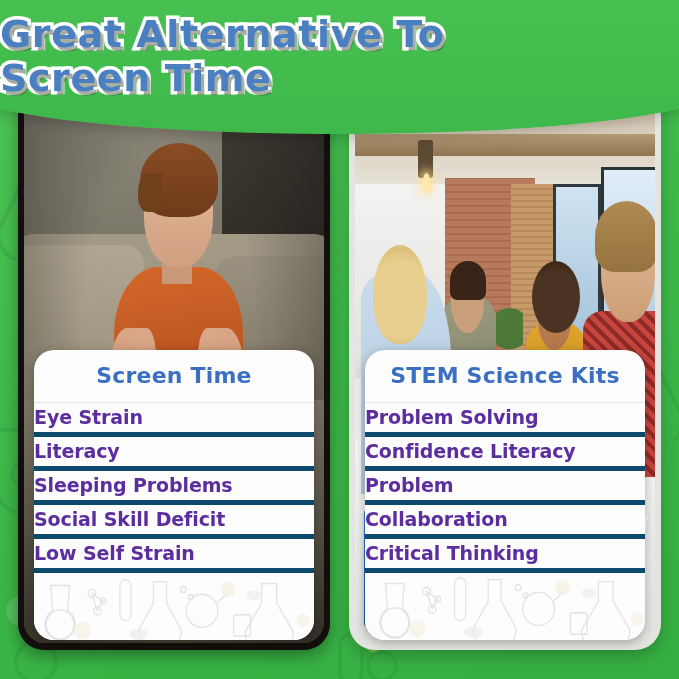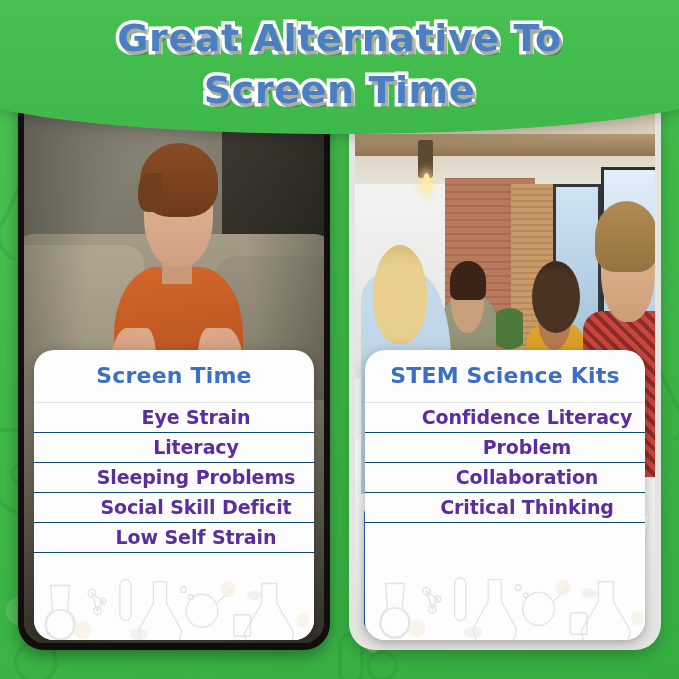--- a/index.html
+++ b/index.html
@@ -23,23 +23,23 @@
   .doodle{position:absolute;opacity:.17;}
   .doodle svg{display:block;}
 
   
   .header-band{position:absolute;left:-6%;top:-62px;width:112%;height:196px;
      background:linear-gradient(180deg,#4cc455 0%,#3eb84a 100%);
      border-radius:0 0 50% 50%/0 0 46px 46px;
      z-index:6;
      box-shadow:0 5px 12px rgba(0,0,0,.17);}
 
-  .title{position:absolute;left:0;right:0;top:12px;z-index:8;text-align:center;
+  .title{position:absolute;left:0;right:0;top:12px;z-index:8;
      font-family:"DejaVu Sans",sans-serif;font-weight:bold;
-     font-size:38px;line-height:52px;letter-spacing:.6px;
+     font-size:38px;line-height:44px;letter-spacing:.6px;
      color:#4a7fc1;
      -webkit-text-stroke:7px #ffffff;
      paint-order:stroke fill;
      text-shadow:3px 4px 0 rgba(35,55,25,.40);
      white-space:pre-line;}
 
   
   .panel{position:absolute;top:90px;width:312px;height:560px;z-index:4;}
   .panel-left{left:18px;}
   .panel-right{left:349px;}
@@ -182,24 +182,24 @@
 
   
   .card{position:absolute;left:16px;right:16px;bottom:10px;height:290px;
      background:#fdfdfd;border-radius:20px;overflow:hidden;z-index:5;
      box-shadow:0 3px 12px rgba(0,0,0,.28);
      display:flex;flex-direction:column;}
   .card-title{flex:0 0 auto;height:52px;line-height:52px;text-align:center;
      font-weight:bold;font-size:22px;color:#3b6fc4;letter-spacing:.2px;
      font-family:"DejaVu Sans",sans-serif;}
   .card-list{flex:0 0 auto;border-top:1px solid #e4e4e6;}
-  .card-row{height:29px;line-height:29px;text-align:center;
-     border-bottom:1px solid #0c4a6e;
+  .card-row{height:29px;line-height:29px;text-align:left;
+     border-bottom:5px solid #0c4a6e;
      font-weight:bold;font-size:19px;color:#5b2d9e;letter-spacing:-.1px;
-     font-family:"DejaVu Sans",sans-serif;white-space:nowrap;overflow:hidden;padding-left:44px;}
+     font-family:"DejaVu Sans",sans-serif;white-space:nowrap;overflow:hidden;}
   .card-art{flex:1 1 auto;position:relative;background:#fdfdfd;overflow:hidden;}
   .card-art svg{position:absolute;left:0;bottom:-4px;width:100%;height:78px;opacity:.5;}
 </style>
 </head>
 <body>
 
 <div class="poster">
 
   <div class="bg-green"></div>
 
@@ -336,20 +336,21 @@
         <div class="ps-stencil">
           <div class="ps-stencil-holes"></div>
         </div>
         <div class="ps-paper"></div>
       </div>
     </div>
 
     <div class="card">
       <div class="card-title">STEM Science Kits</div>
       <div class="card-list">
+        <div class="card-row">Problem Solving</div>
         <div class="card-row">Confidence Literacy</div>
         <div class="card-row">Problem</div>
         <div class="card-row">Collaboration</div>
         <div class="card-row">Critical Thinking</div>
       </div>
       <div class="card-art">
         <svg viewBox="0 0 300 80" preserveAspectRatio="none" aria-hidden="true">
           <g fill="none" stroke="#c9c9cd" stroke-width="1.4">
             <path d="M22 18 l2 26 a16 16 0 1 0 16 0 l2 -26 z"></path>
             <circle cx="32" cy="58" r="15"></circle>

